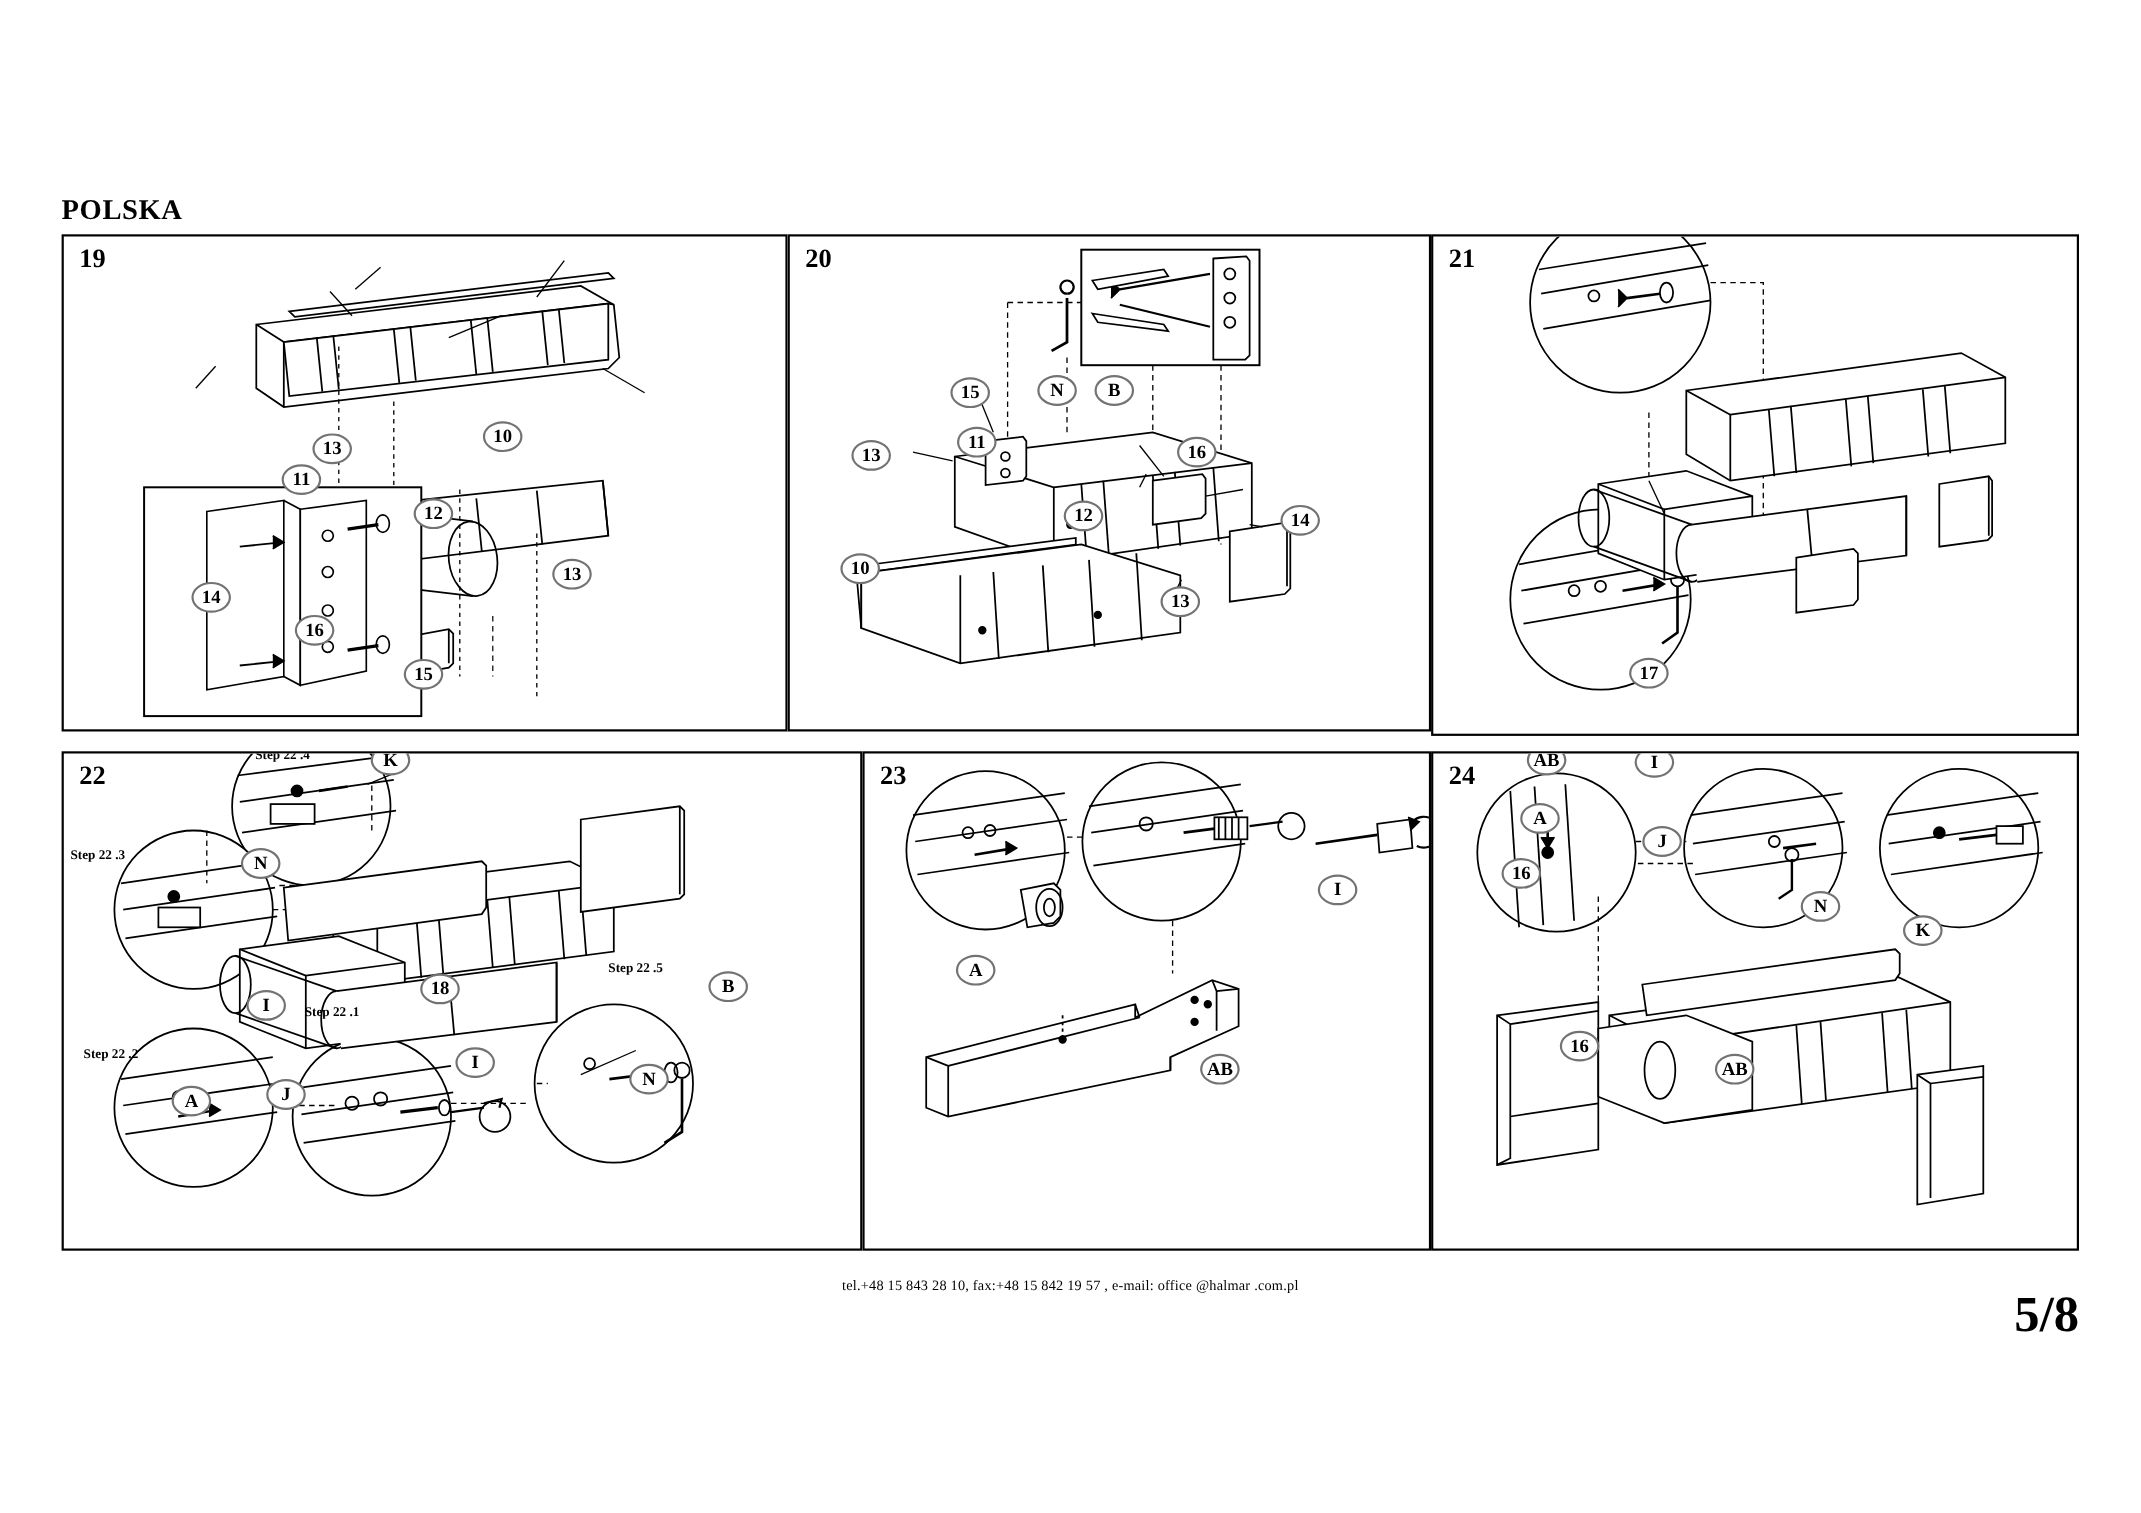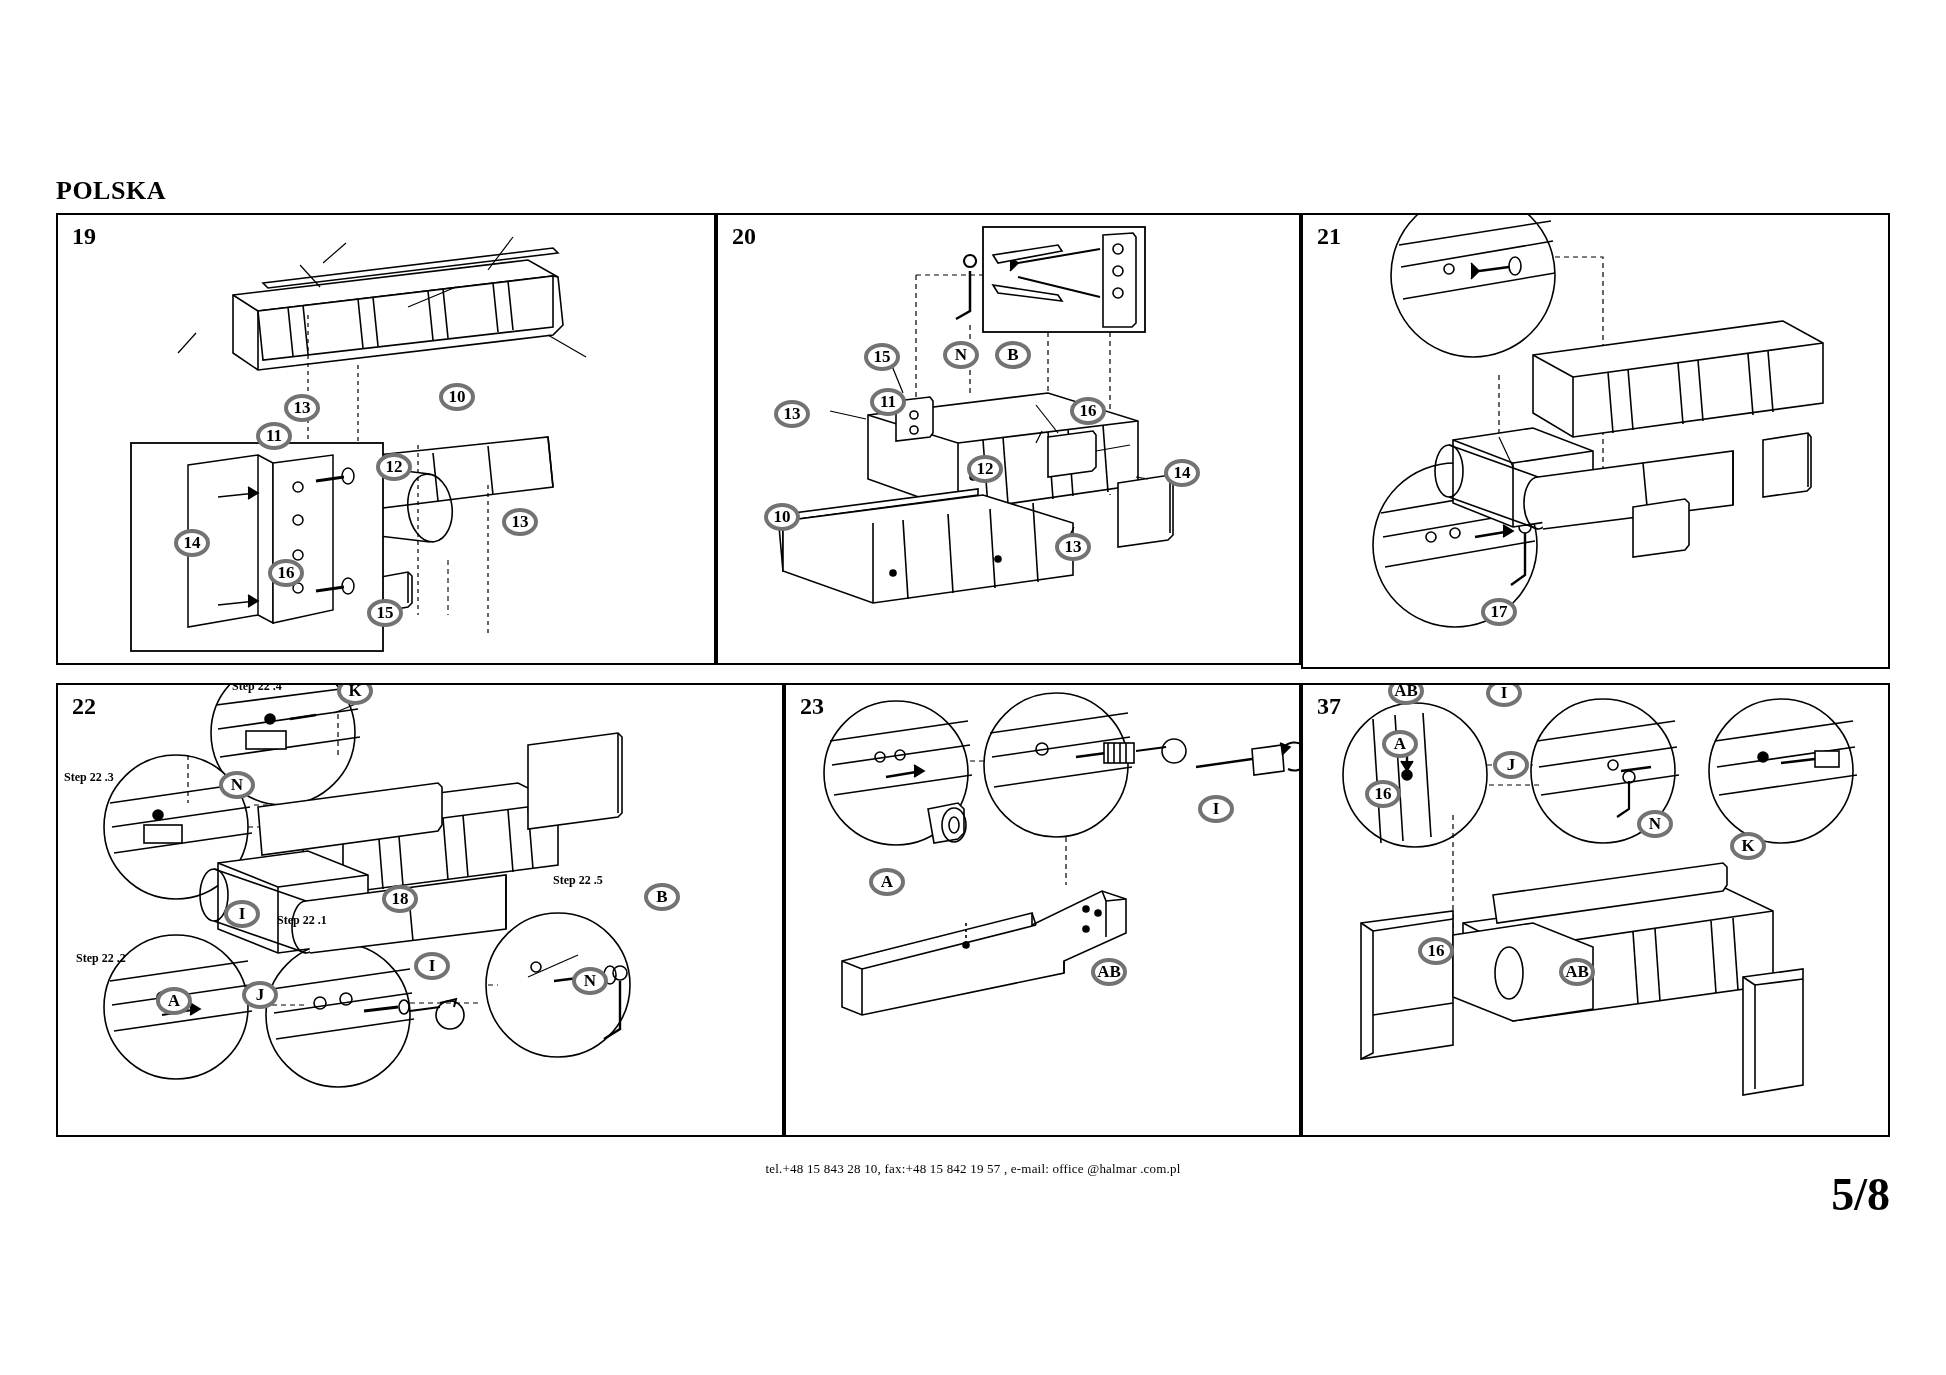--- a/index.html
+++ b/index.html
@@ -53,21 +53,21 @@
   #panel-21 { left: 1301px; top: 213px; width: 589px;  height: 456px; }
   #panel-22 { left: 56px;   top: 683px; width: 728px;  height: 454px; }
   #panel-23 { left: 784px;  top: 683px; width: 517px;  height: 454px; }
   #panel-24 { left: 1301px; top: 683px; width: 589px;  height: 454px; }
 
   .panel svg { position: absolute; left: 0; top: 0; }
 
   
   .callout {
     position: absolute;
-    border: 4px solid #737373;
+    border: 2px solid #737373;
     border-radius: 50%;
     background: #fff;
     display: flex;
     align-items: center;
     justify-content: center;
     font-family: "Liberation Serif", serif;
     font-size: 17px;
     font-weight: bold;
     width: 36px;
     height: 28px;
@@ -584,21 +584,21 @@
         <circle cx="180" cy="260" r="3" fill="#000"></circle>
         <path d="M180,238 L180,262" stroke-dasharray="3,3"></path>
       </g>
     </svg>
     <div class="callout" style="left:412px; top:110px;">I</div>
     <div class="callout" style="left:83px; top:183px;">A</div>
     <div class="callout" style="left:305px; top:273px;">AB</div>
   </div>
 
   <div class="panel" id="panel-24">
-    <div class="panel-num">37</div>
+    <div class="panel-num">24</div>
     <svg width="589" height="454" viewBox="0 0 589 454">
       <g fill="none" stroke="#000" stroke-width="1.6">
 
         <circle cx="112" cy="90" r="72" fill="#fff"></circle>
         <path d="M70,34 L78,158"></path>
         <path d="M92,30 L100,156"></path>
         <path d="M120,28 L128,152"></path>
         <circle cx="104" cy="90" r="5" fill="#000"></circle>
         <path d="M104,54 L104,84" stroke-width="2.4"></path>
         <path d="M98,76 L104,86 L110,76" fill="#000"></path>

